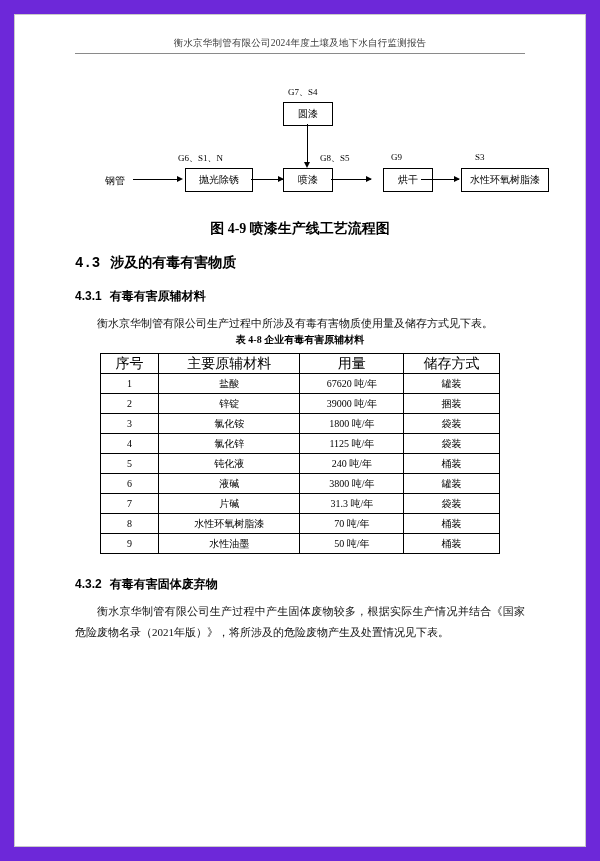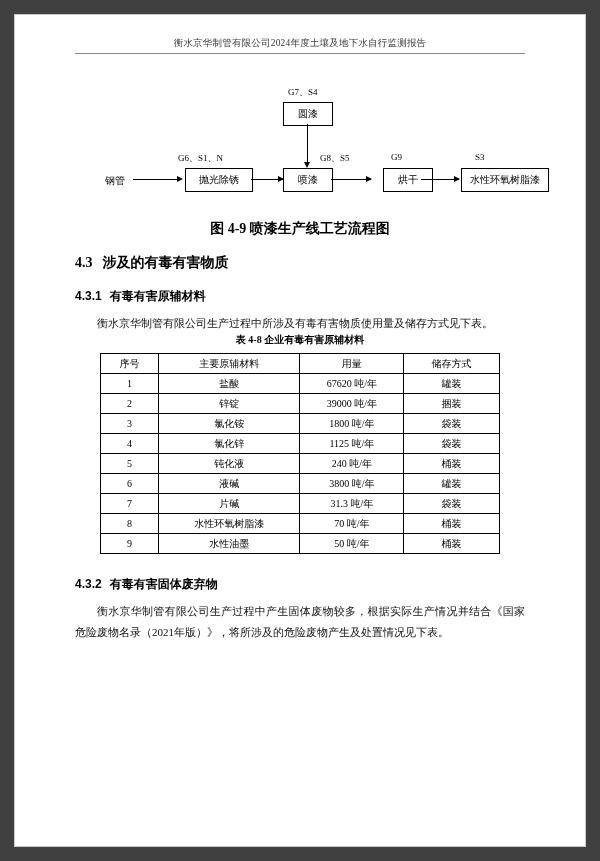--- a/index.html
+++ b/index.html
@@ -9,21 +9,21 @@
   }
   body {
     width: 600px;
     height: 861px;
     font-family: "Liberation Serif", serif;
   }
   .page {
     position: relative;
     width: 600px;
     height: 861px;
-    background: #404040;
+    background: #6d28d9;
     box-sizing: border-box;
     overflow: hidden;
   }
   .page-inner {
     position: absolute;
     left: 14px;
     top: 14px;
     right: 14px;
     bottom: 14px;
     background: #ffffff;
@@ -104,21 +104,21 @@
     font-weight: bold;
     color: #000;
     margin-top: 2px;
   }
   
   h2.sec {
     font-size: 14px;
     font-weight: bold;
     margin: 16px 0 0 0;
     color: #000;
-    font-family: Liberation Serif, serif;
+    font-family: Liberation Mono, monospace;
   }
   h3.sub {
     font-size: 12px;
     font-weight: bold;
     margin: 16px 0 0 0;
     color: #000;
     font-family: "Liberation Sans", sans-serif;
   }
   h2.sec .num { margin-right: 10px; }
   h3.sub .num { margin-right: 8px; }
@@ -145,21 +145,21 @@
   }
   table.data th, table.data td {
     border: 1px solid #000;
     font-size: 10px;
     text-align: center;
     height: 19px;
     color: #000;
     font-weight: normal;
     padding: 0 2px;
   }
-  table.data th { font-size: 10px; }
+  table.data th { font-size: 14px; }
   col.c1 { width: 58px; }
   col.c2 { width: 142px; }
   col.c3 { width: 104px; }
   col.c4 { width: 96px; }
   .page-num {
     position: absolute;
     bottom: 26px;
     left: 0; right: 0;
     text-align: center;
     font-size: 9px;

